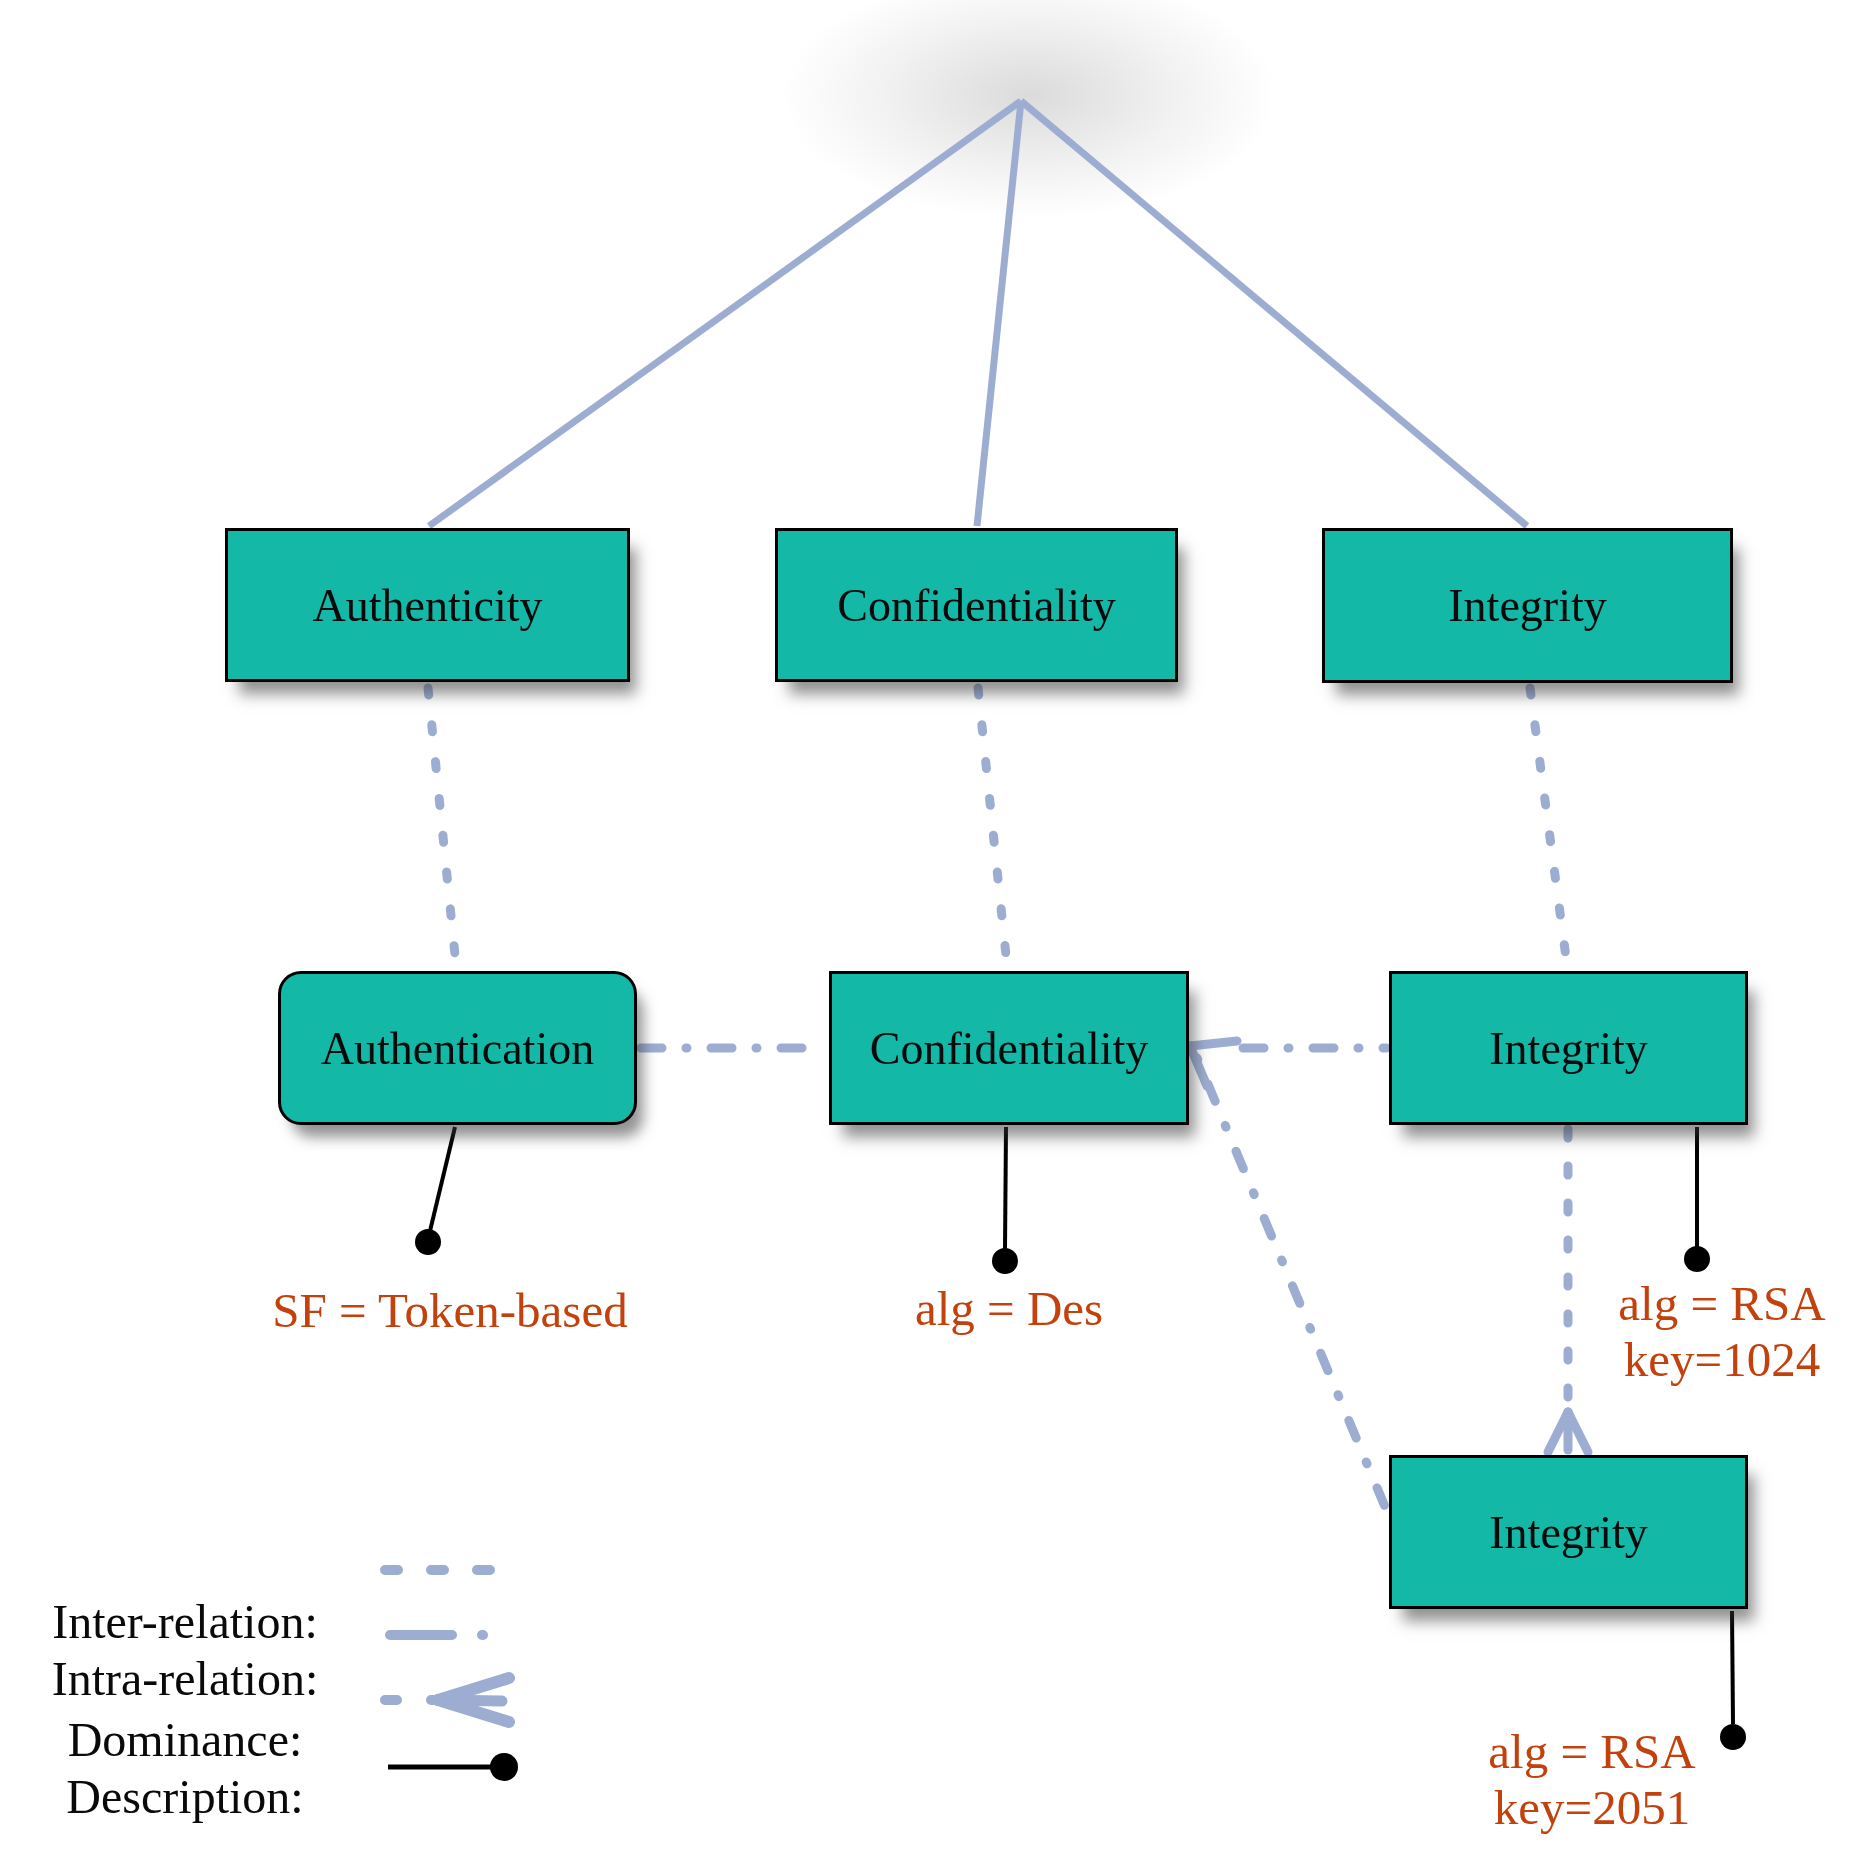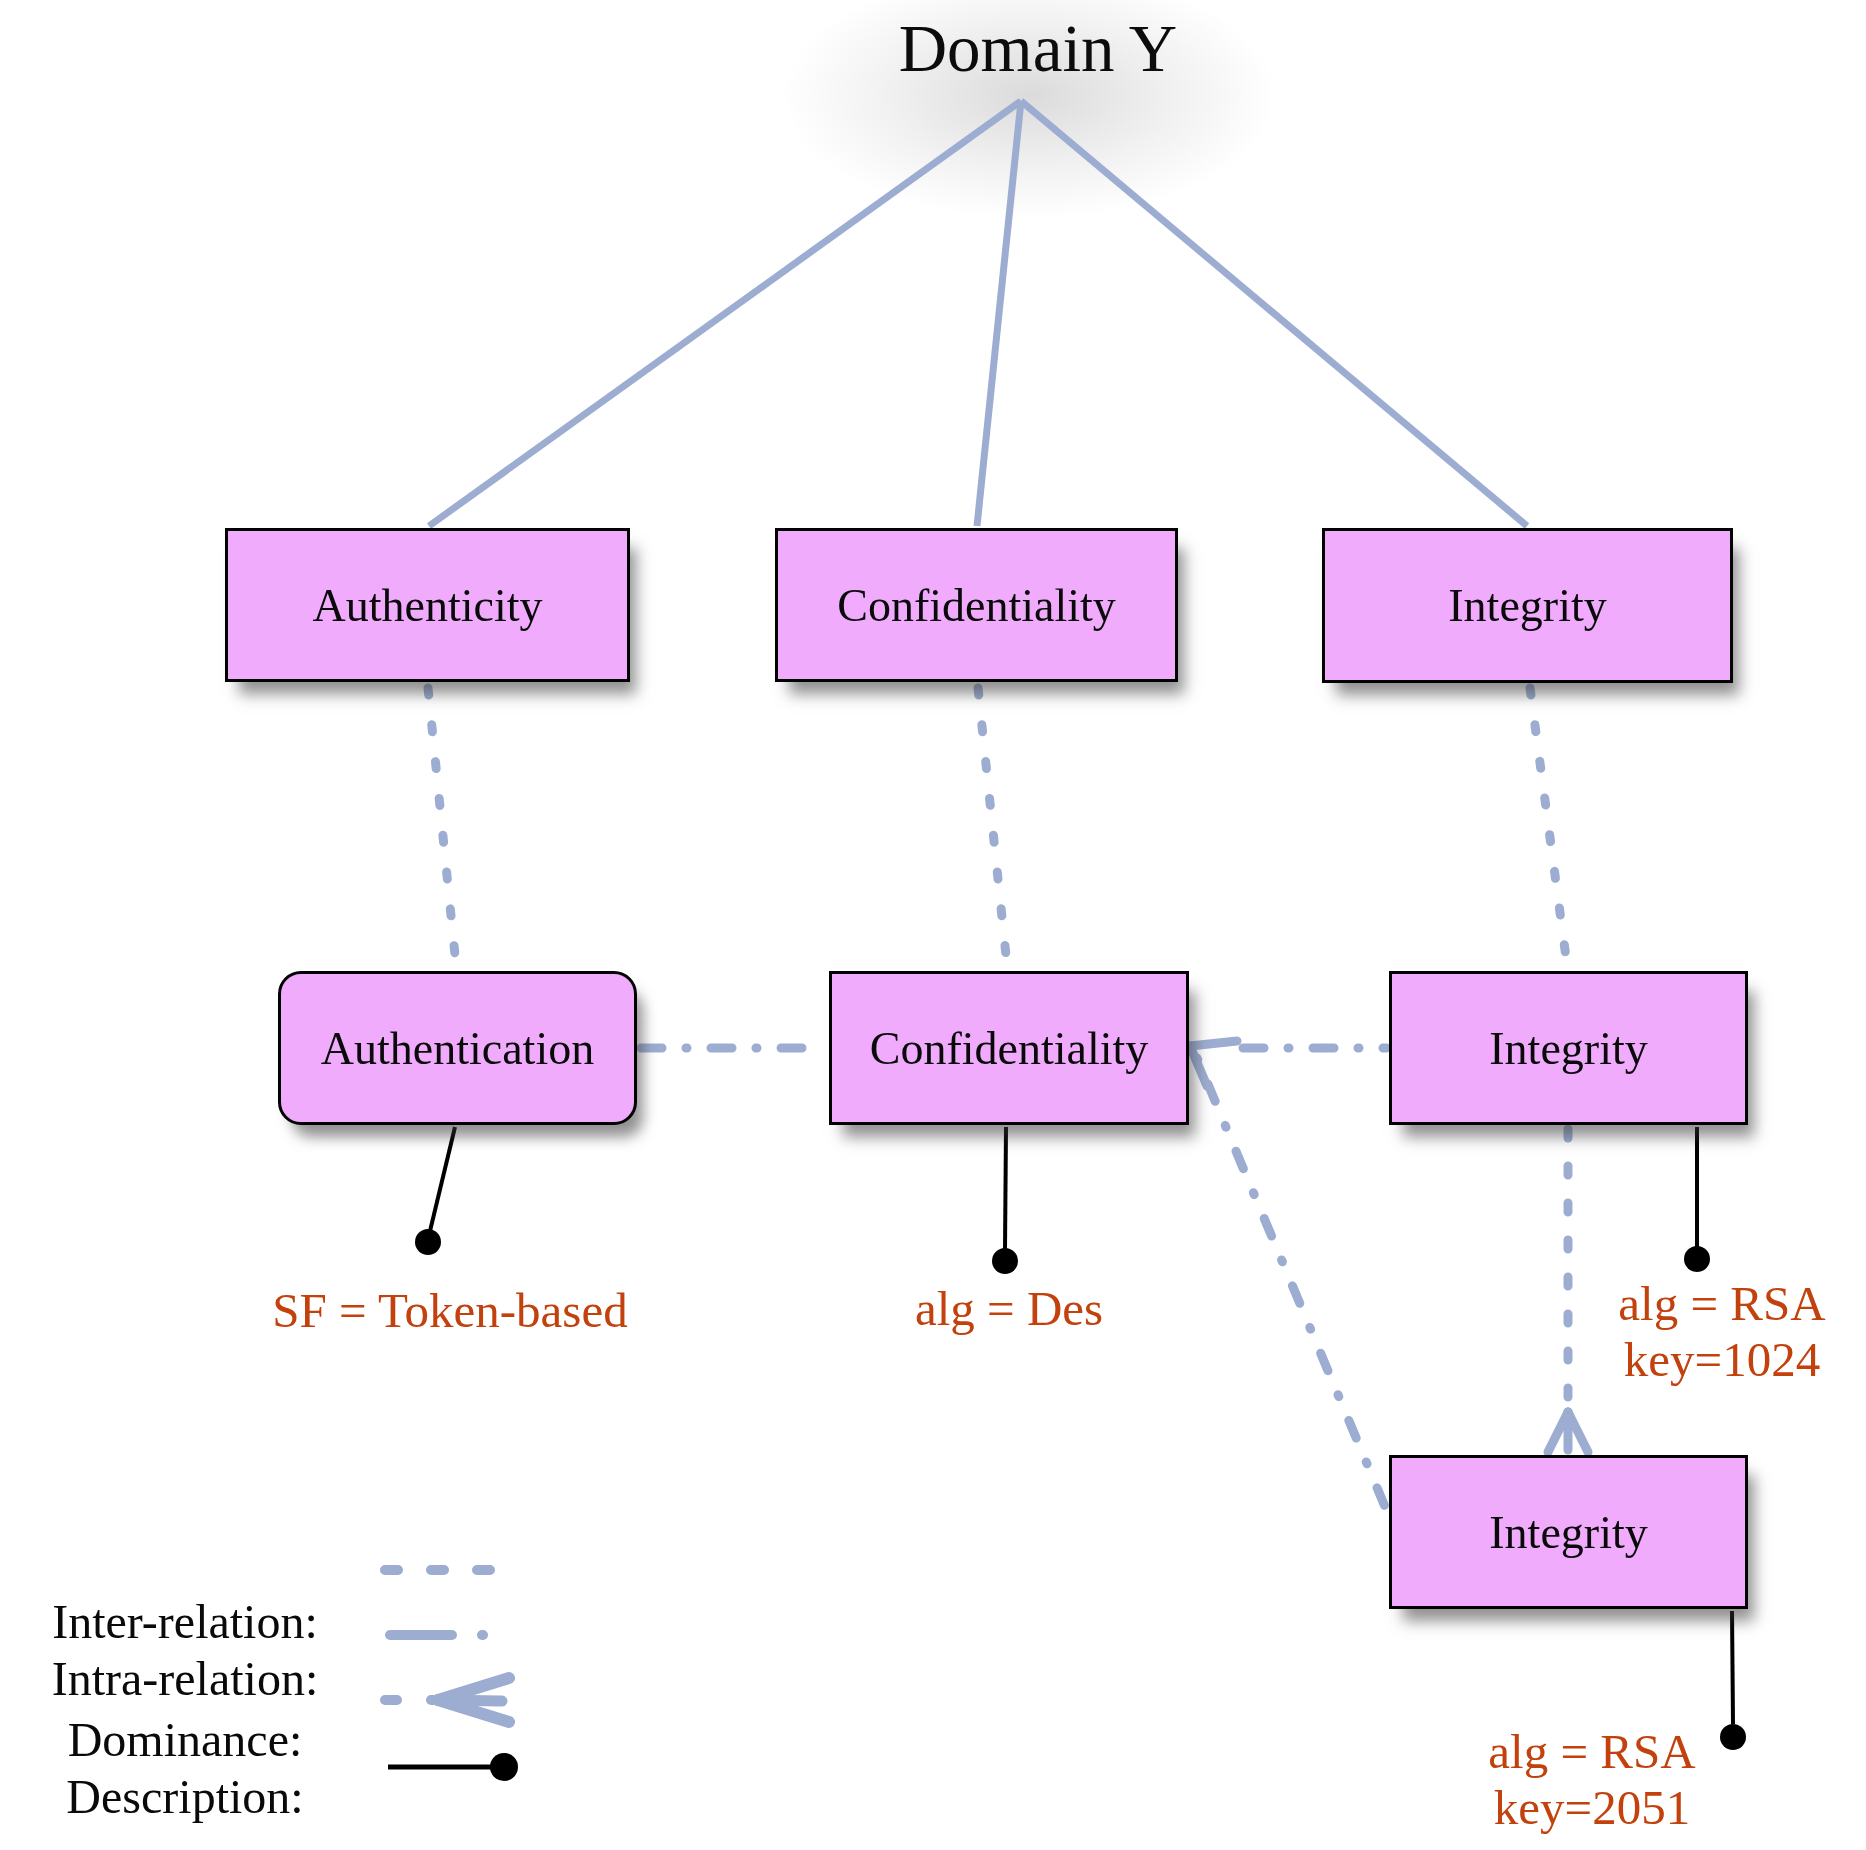--- a/index.html
+++ b/index.html
@@ -12,21 +12,21 @@
     position:absolute;left:700px;top:-70px;width:660px;height:330px;
     background:radial-gradient(ellipse closest-side,rgba(125,125,125,0.28),rgba(125,125,125,0.10) 45%,rgba(125,125,125,0) 75%);
     pointer-events:none;
   }
   .diagram-title{
     position:absolute;left:738px;top:12px;width:600px;text-align:center;
     font-size:67px;line-height:72px;color:#0c0c0c;
   }
   .node{
     position:absolute;box-sizing:border-box;
-    background:#f0abfc;border:3px solid #000000;
+    background:#14b8a6;border:3px solid #000000;
     display:flex;align-items:center;justify-content:center;
     font-size:46px;color:#0a0a0a;
     box-shadow:10px 16px 14px -4px rgba(55,55,55,0.55);
     text-align:center;
   }
   .desc-label{
     position:absolute;text-align:center;font-size:49px;line-height:56px;color:#c2410c;
   }
   .desc-label div:empty{display:none;}
   .legend-label{
@@ -93,21 +93,20 @@
         <line x1="438" y1="1700" x2="509" y2="1722" stroke-width="12"></line>
         <line x1="438" y1="1700" x2="502" y2="1701" stroke-width="11"></line>
       </g>
       <g>
         <line x1="388" y1="1767" x2="497" y2="1767" stroke="#000000" stroke-width="5"></line>
         <circle cx="504" cy="1767" r="14" fill="#000000"></circle>
       </g>
     </g>
   </svg>
 
-  <div class="diagram-title">Domain Y</div>
 
   <div class="node" style="left:225px;top:528px;width:405px;height:154px;">
     <span>Authenticity</span>
   </div>
   <div class="node" style="left:775px;top:528px;width:403px;height:154px;">
     <span>Confidentiality</span>
   </div>
   <div class="node" style="left:1322px;top:528px;width:411px;height:155px;">
     <span>Integrity</span>
   </div>

